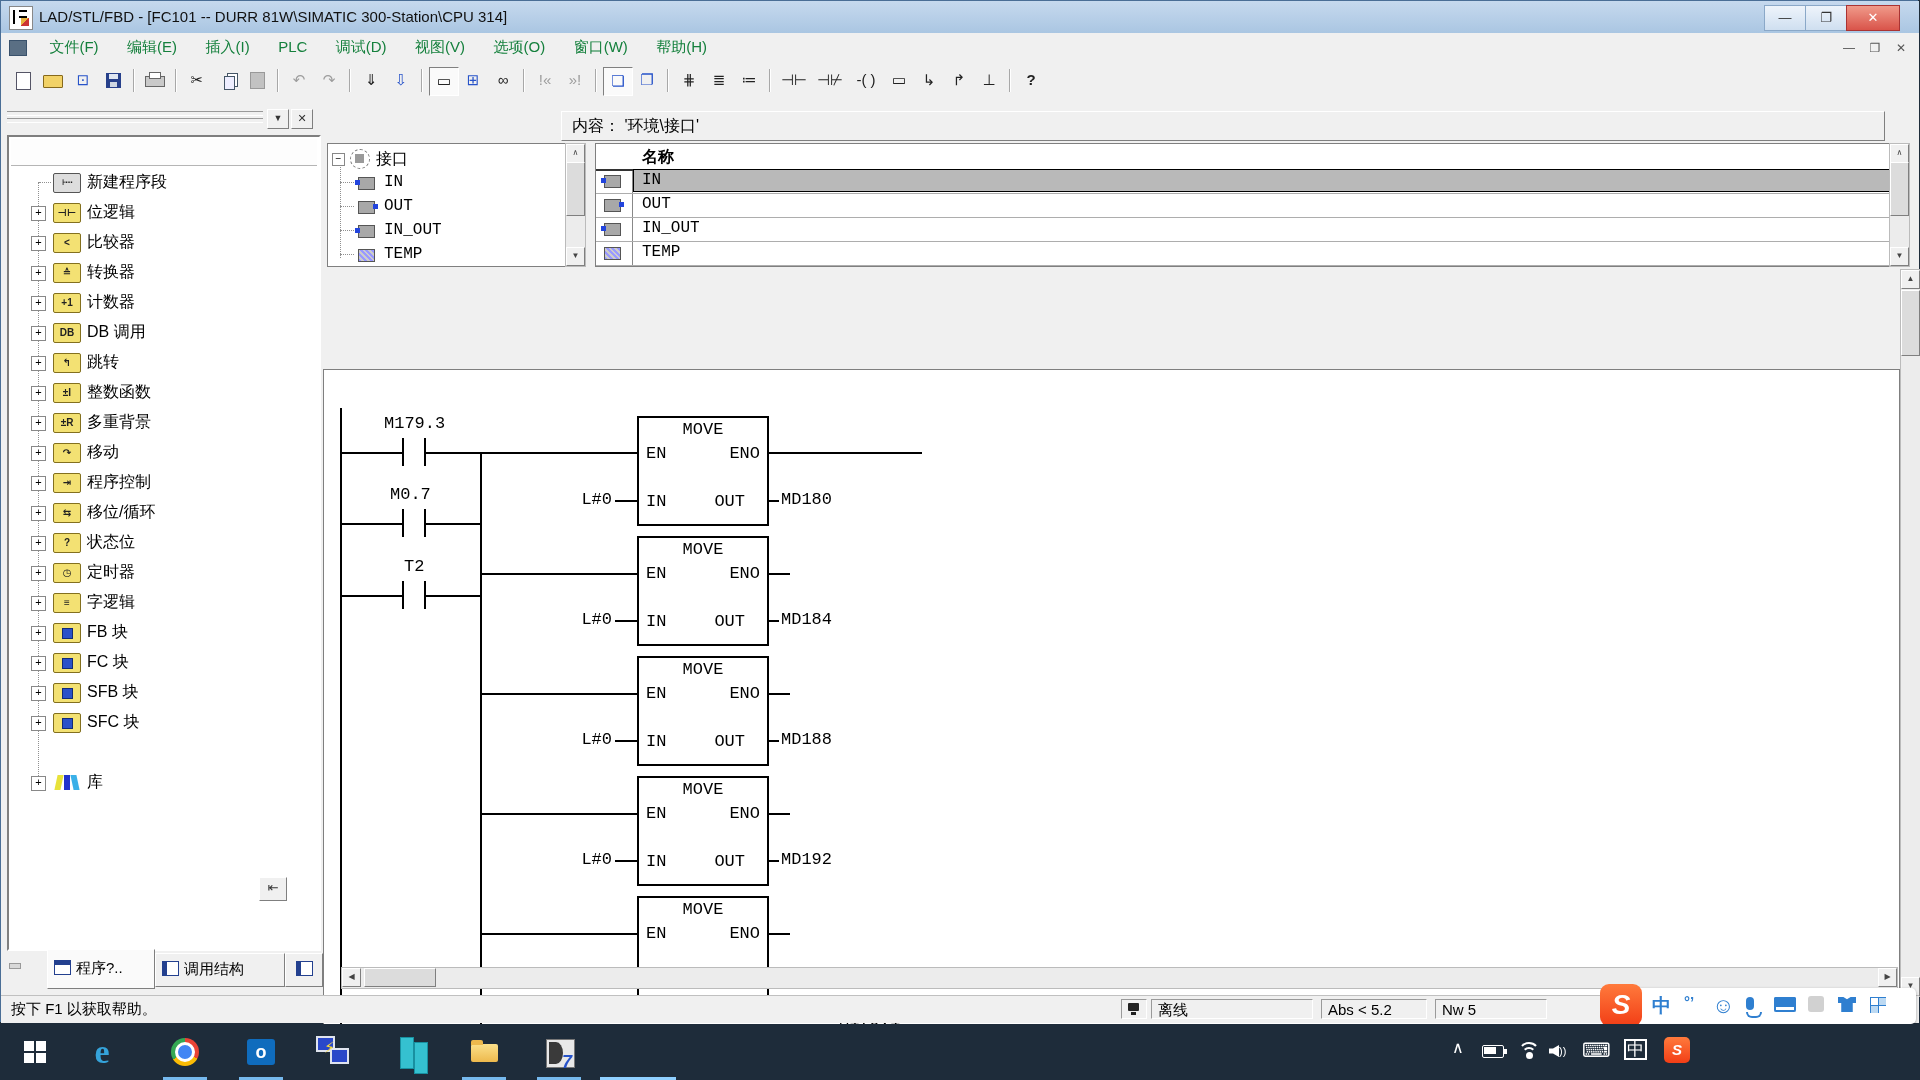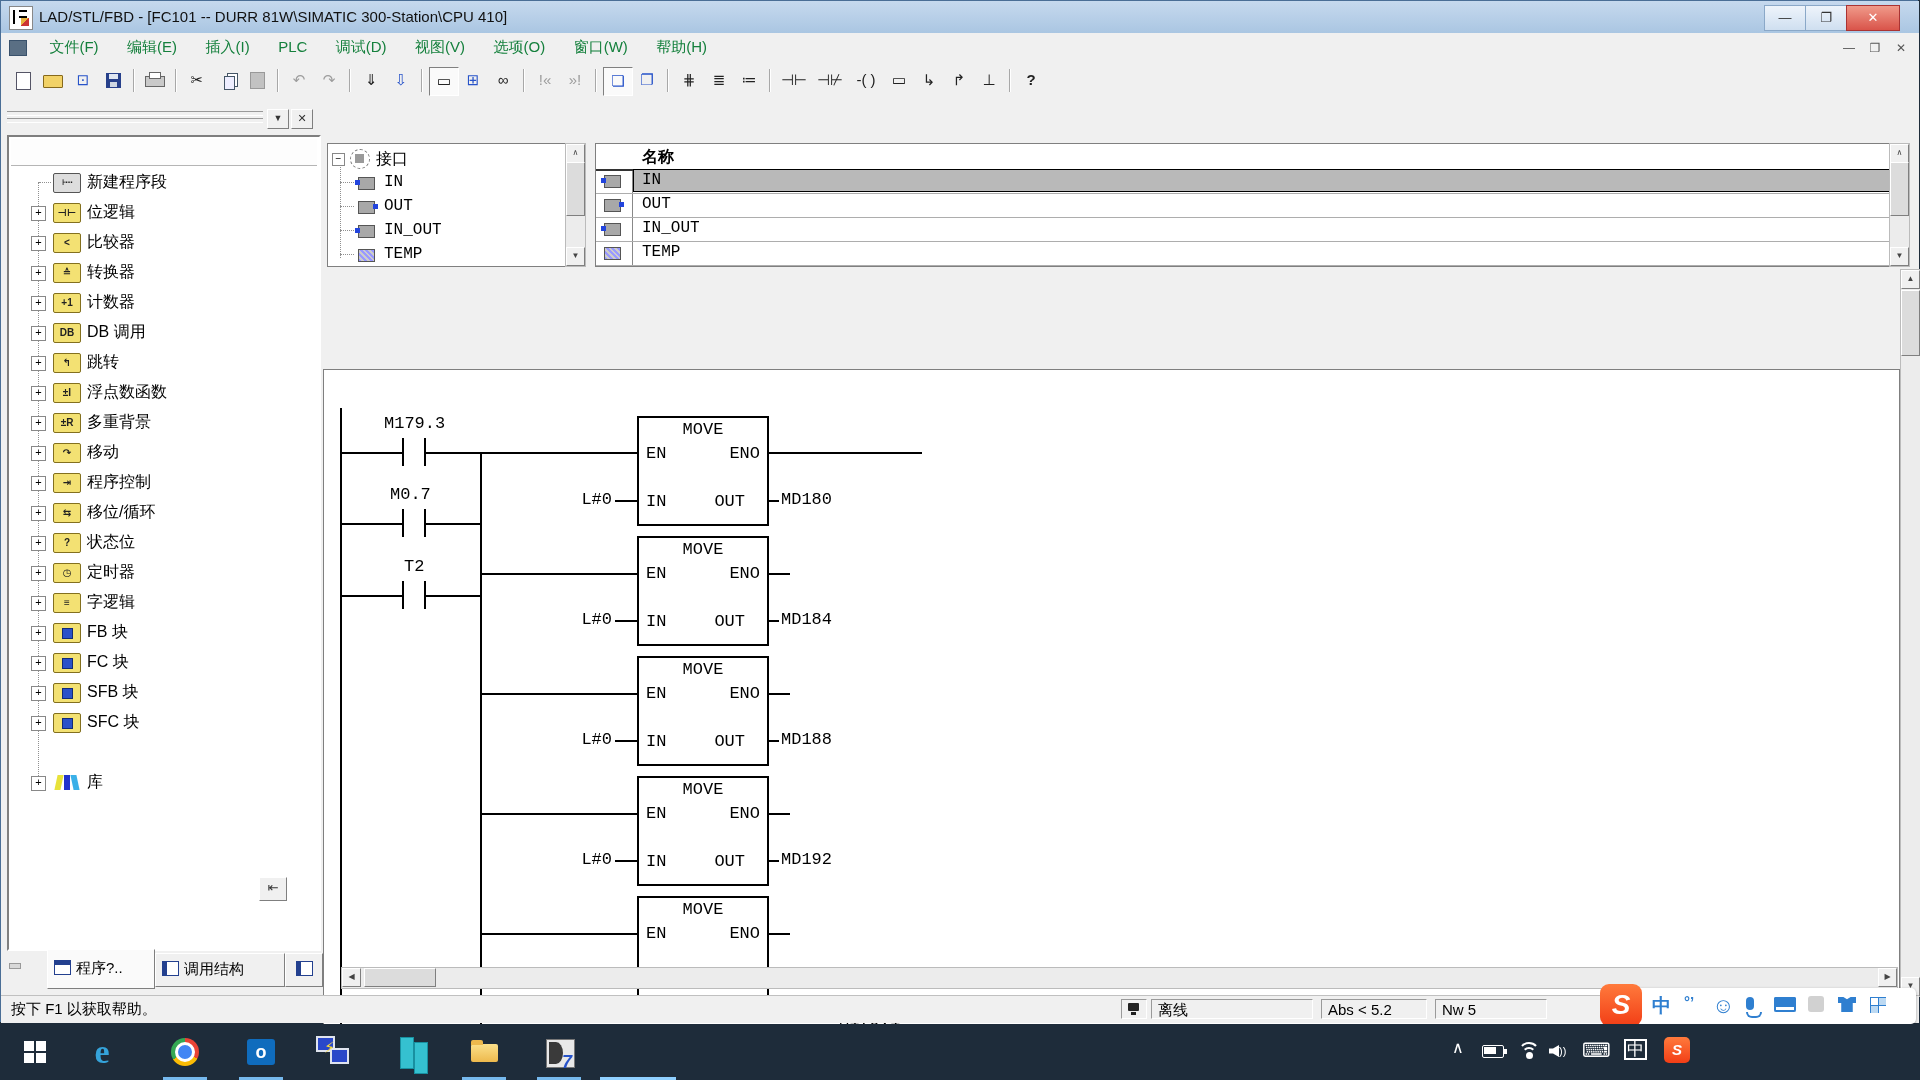--- a/index.html
+++ b/index.html
@@ -130,21 +130,21 @@
 
 <div id="win">
 
   <div id="titlebar">
     <div id="appicon">
         <i class="b1"></i>
         <i class="b2"></i>
         <i class="b3"></i>
         <i class="r"></i>
       </div>
-    <div class="t">LAD/STL/FBD  - [FC101 -- DURR 81W\SIMATIC 300-Station\CPU 410]</div>
+    <div class="t">LAD/STL/FBD  - [FC101 -- DURR 81W\SIMATIC 300-Station\CPU 314]</div>
     <div class="winbtn" style="left:1763px">—</div>
     <div class="winbtn" style="left:1804px">❐</div>
     <div class="winbtn" id="btn-close" style="left:1845px;width:52px">✕</div>
   </div>
 
   <div id="menubar">
     <span id="mdiicon"></span>
     <span class="menuitem">文件(F)</span>
     <span class="menuitem">编辑(E)</span>
     <span class="menuitem">插入(I)</span>
@@ -245,21 +245,21 @@
           <span class="clab">DB 调用</span>
         </div>
         <div class="crow" style="top:210px">
           <span class="plus">+</span>
           <span class="fold"><span>↰</span></span>
           <span class="clab">跳转</span>
         </div>
         <div class="crow" style="top:240px">
           <span class="plus">+</span>
           <span class="fold"><span>±I</span></span>
-          <span class="clab">浮点数函数</span>
+          <span class="clab">整数函数</span>
         </div>
         <div class="crow" style="top:270px">
           <span class="plus">+</span>
           <span class="fold"><span>±R</span></span>
           <span class="clab">多重背景</span>
         </div>
         <div class="crow" style="top:300px">
           <span class="plus">+</span>
           <span class="fold"><span>↷</span></span>
           <span class="clab">移动</span>
@@ -335,20 +335,21 @@
         <span class="tabicon bar"></span><span>程序?..</span>
       </div>
       <div class="tab" style="left:154px;top:852px;width:128px;height:32px;line-height:30px">
         <span class="tabicon" style="background:linear-gradient(90deg,#23408f 4px,#fff 4px)"></span><span>调用结构</span>
       </div>
       <div class="tab" style="left:284px;top:852px;width:36px;height:32px;line-height:30px;text-align:center">
         <span class="tabicon" style="background:linear-gradient(90deg,#23408f 4px,#fff 4px);margin:0"></span>
       </div>
     </div>
 
+    <div id="vhdr" style="left:560px;top:10px">内容：  '环境\接口'</div>
 
     <div id="vtree" style="top:42px">
       <div class="abs" style="left:12px;top:18px;height:96px;border-left:1px dotted #909090"></div>
       <div class="vrow" style="top:4px">
         <span class="abs" style="left:4px;top:5px;width:11px;height:11px;border:1px solid #888;background:#fff;font-size:10px;line-height:9px;text-align:center">−</span>
         <span class="abs" style="left:22px;top:1px;width:18px;height:18px;border:1px dashed #777;border-radius:50%">
             <i class="abs" style="left:4px;top:4px;width:9px;height:9px;background:#9a9a9a"></i>
           </span>
         <span class="vlab" style="left:48px;top:1px">接口</span>
       </div>

